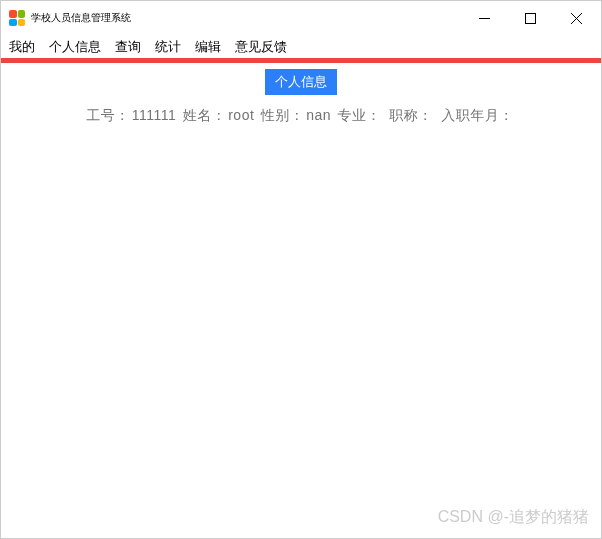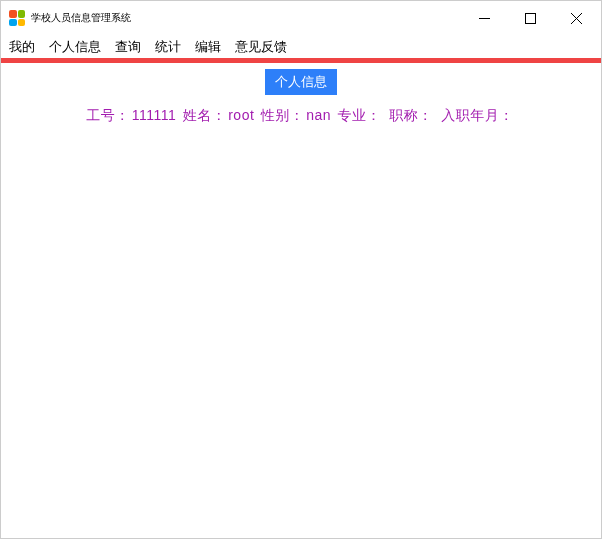--- a/index.html
+++ b/index.html
@@ -82,21 +82,21 @@
       font-size: 13px;
       border: none;
     }
     .info-row {
       position: absolute;
       top: 44px;
       left: 0;
       right: 0;
       text-align: center;
       font-size: 14px;
-      color: #a21caf;
+      color: #737373;
       letter-spacing: 0.5px;
     }
     .info-row span { margin: 0 1px; }
     .watermark {
       position: absolute;
       right: 12px;
       bottom: 10px;
       color: #ccc;
       font-size: 16px;
       pointer-events: none;
@@ -145,14 +145,15 @@
   <div class="content">
     <div class="heading-btn">个人信息</div>
     <div class="info-row">
       <span>工号：</span><span>111111</span>
       <span>姓名：</span><span>root</span>
       <span>性别：</span><span>nan</span>
       <span>专业：</span><span></span>
       <span>职称：</span><span></span>
       <span>入职年月：</span><span></span>
     </div>
+    <div class="watermark">CSDN @-追梦的猪猪</div>
   </div>
 </div>
 
 </body></html>

